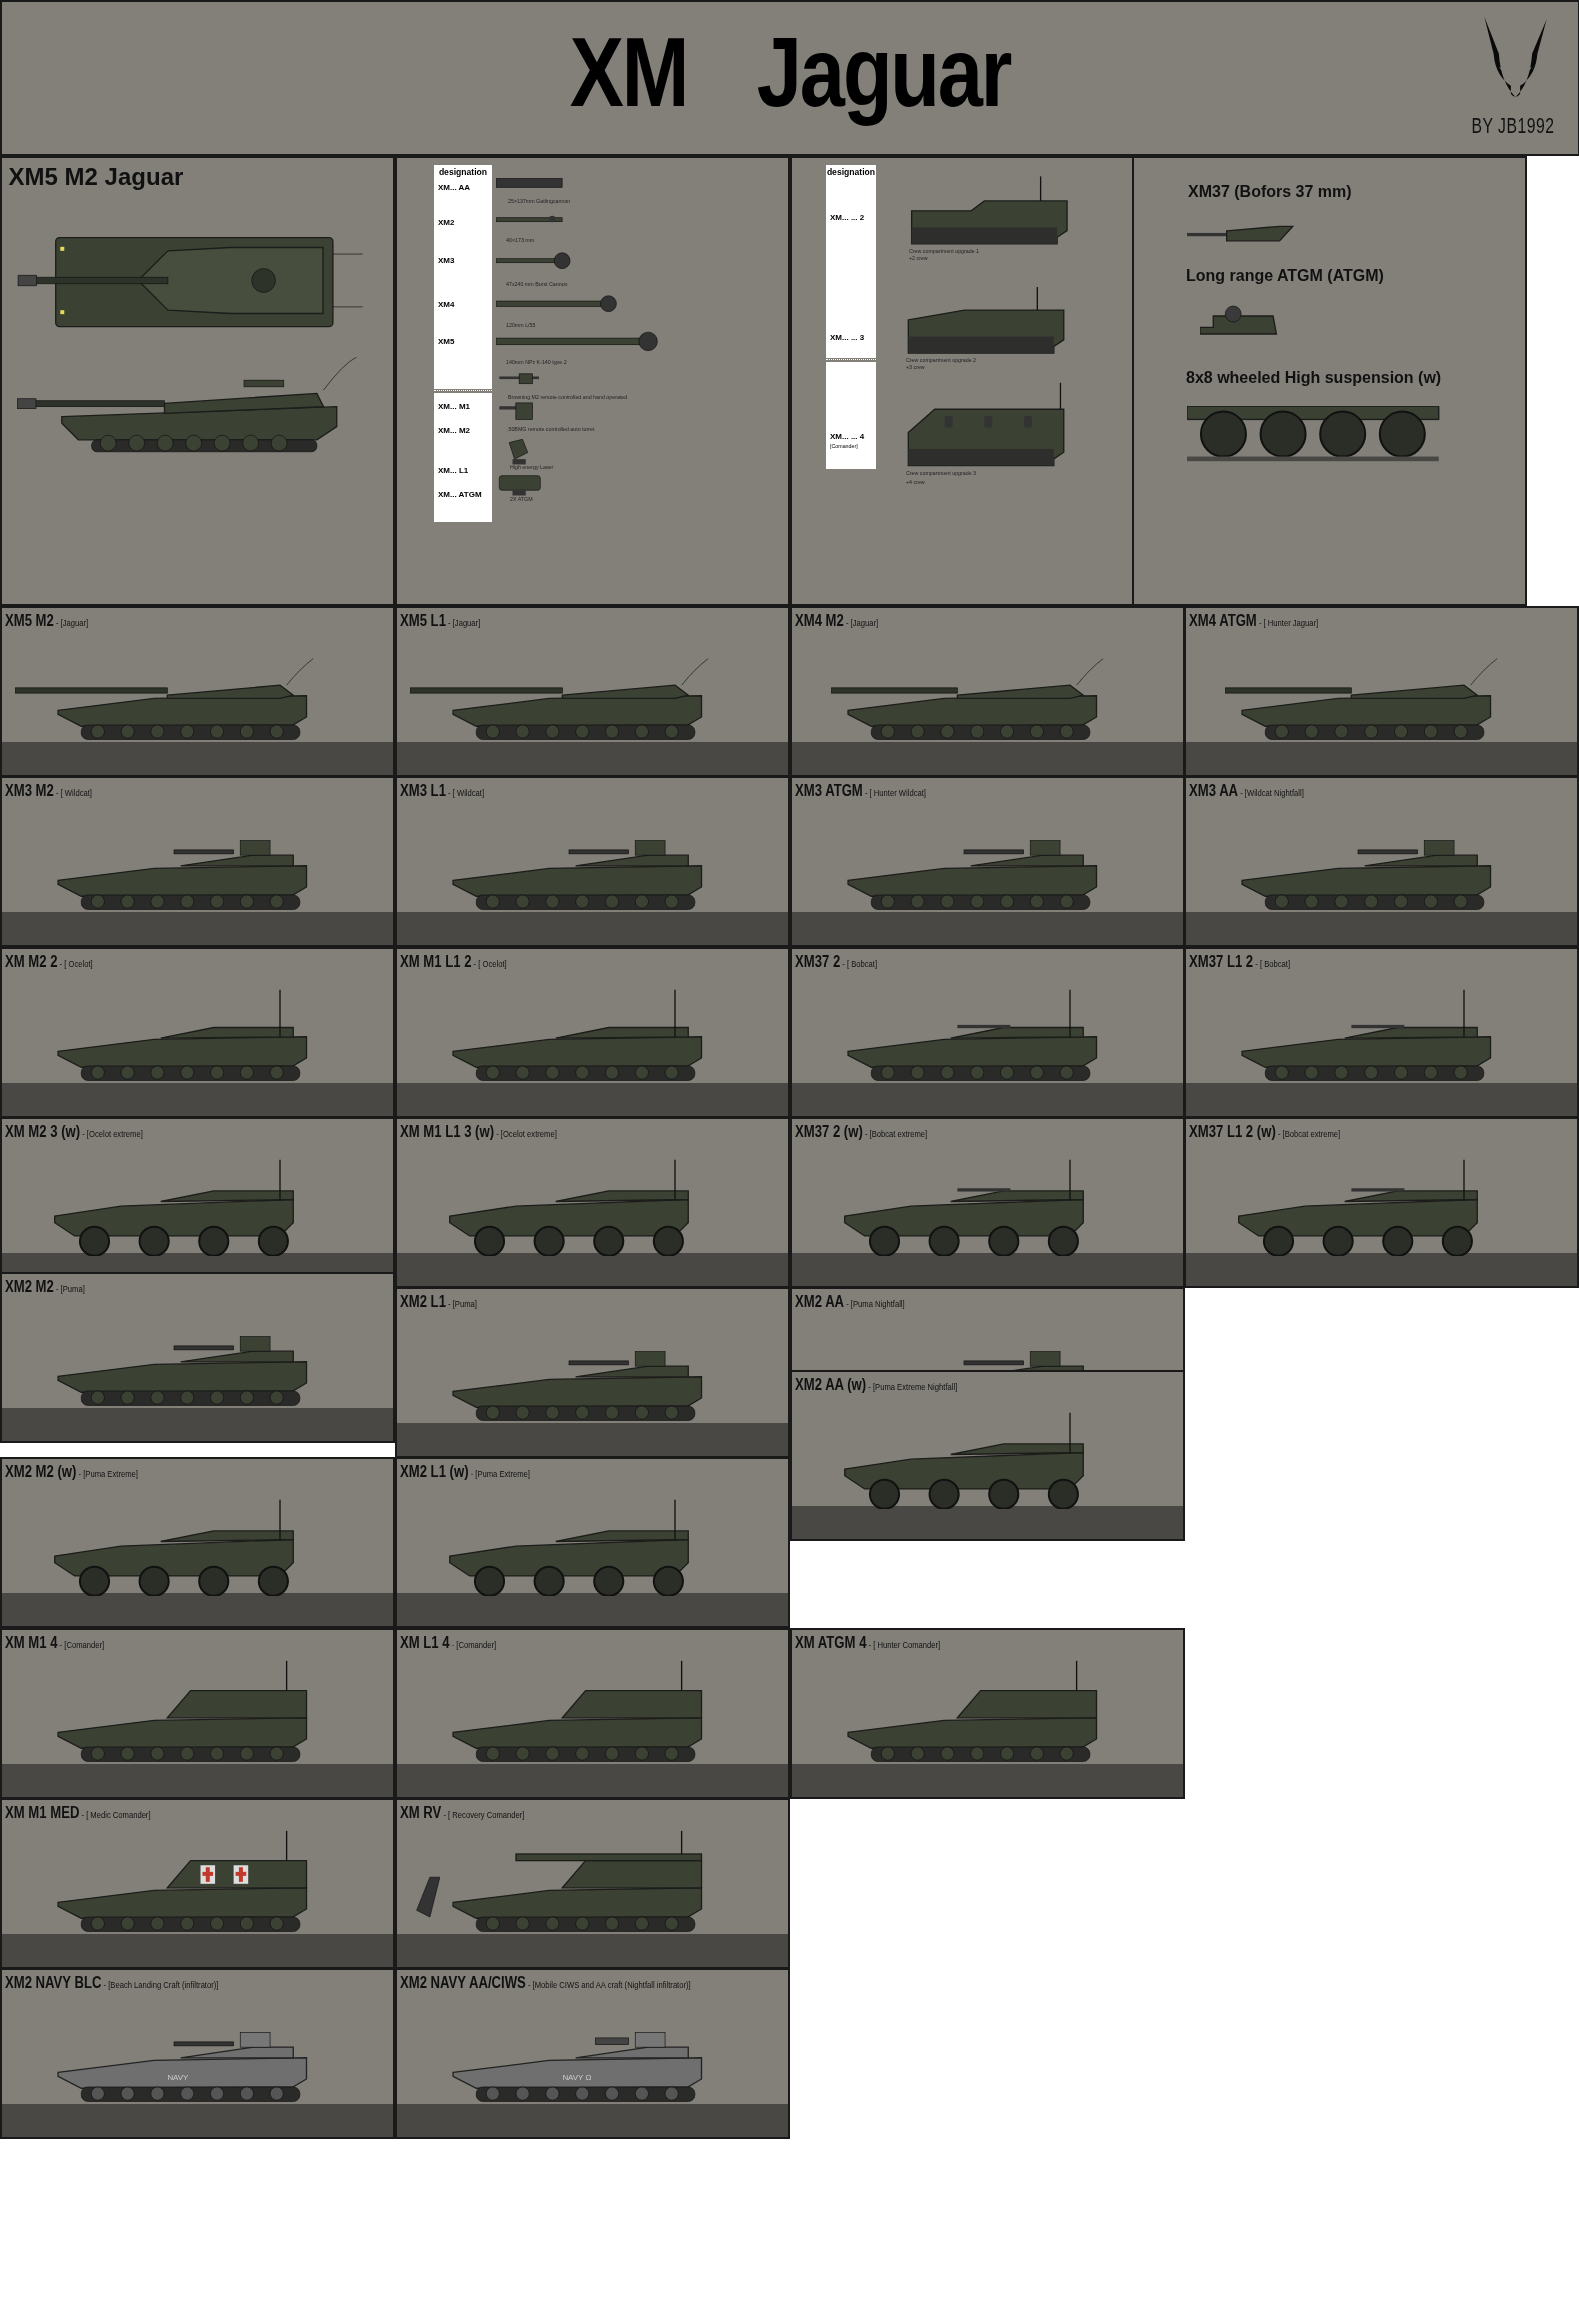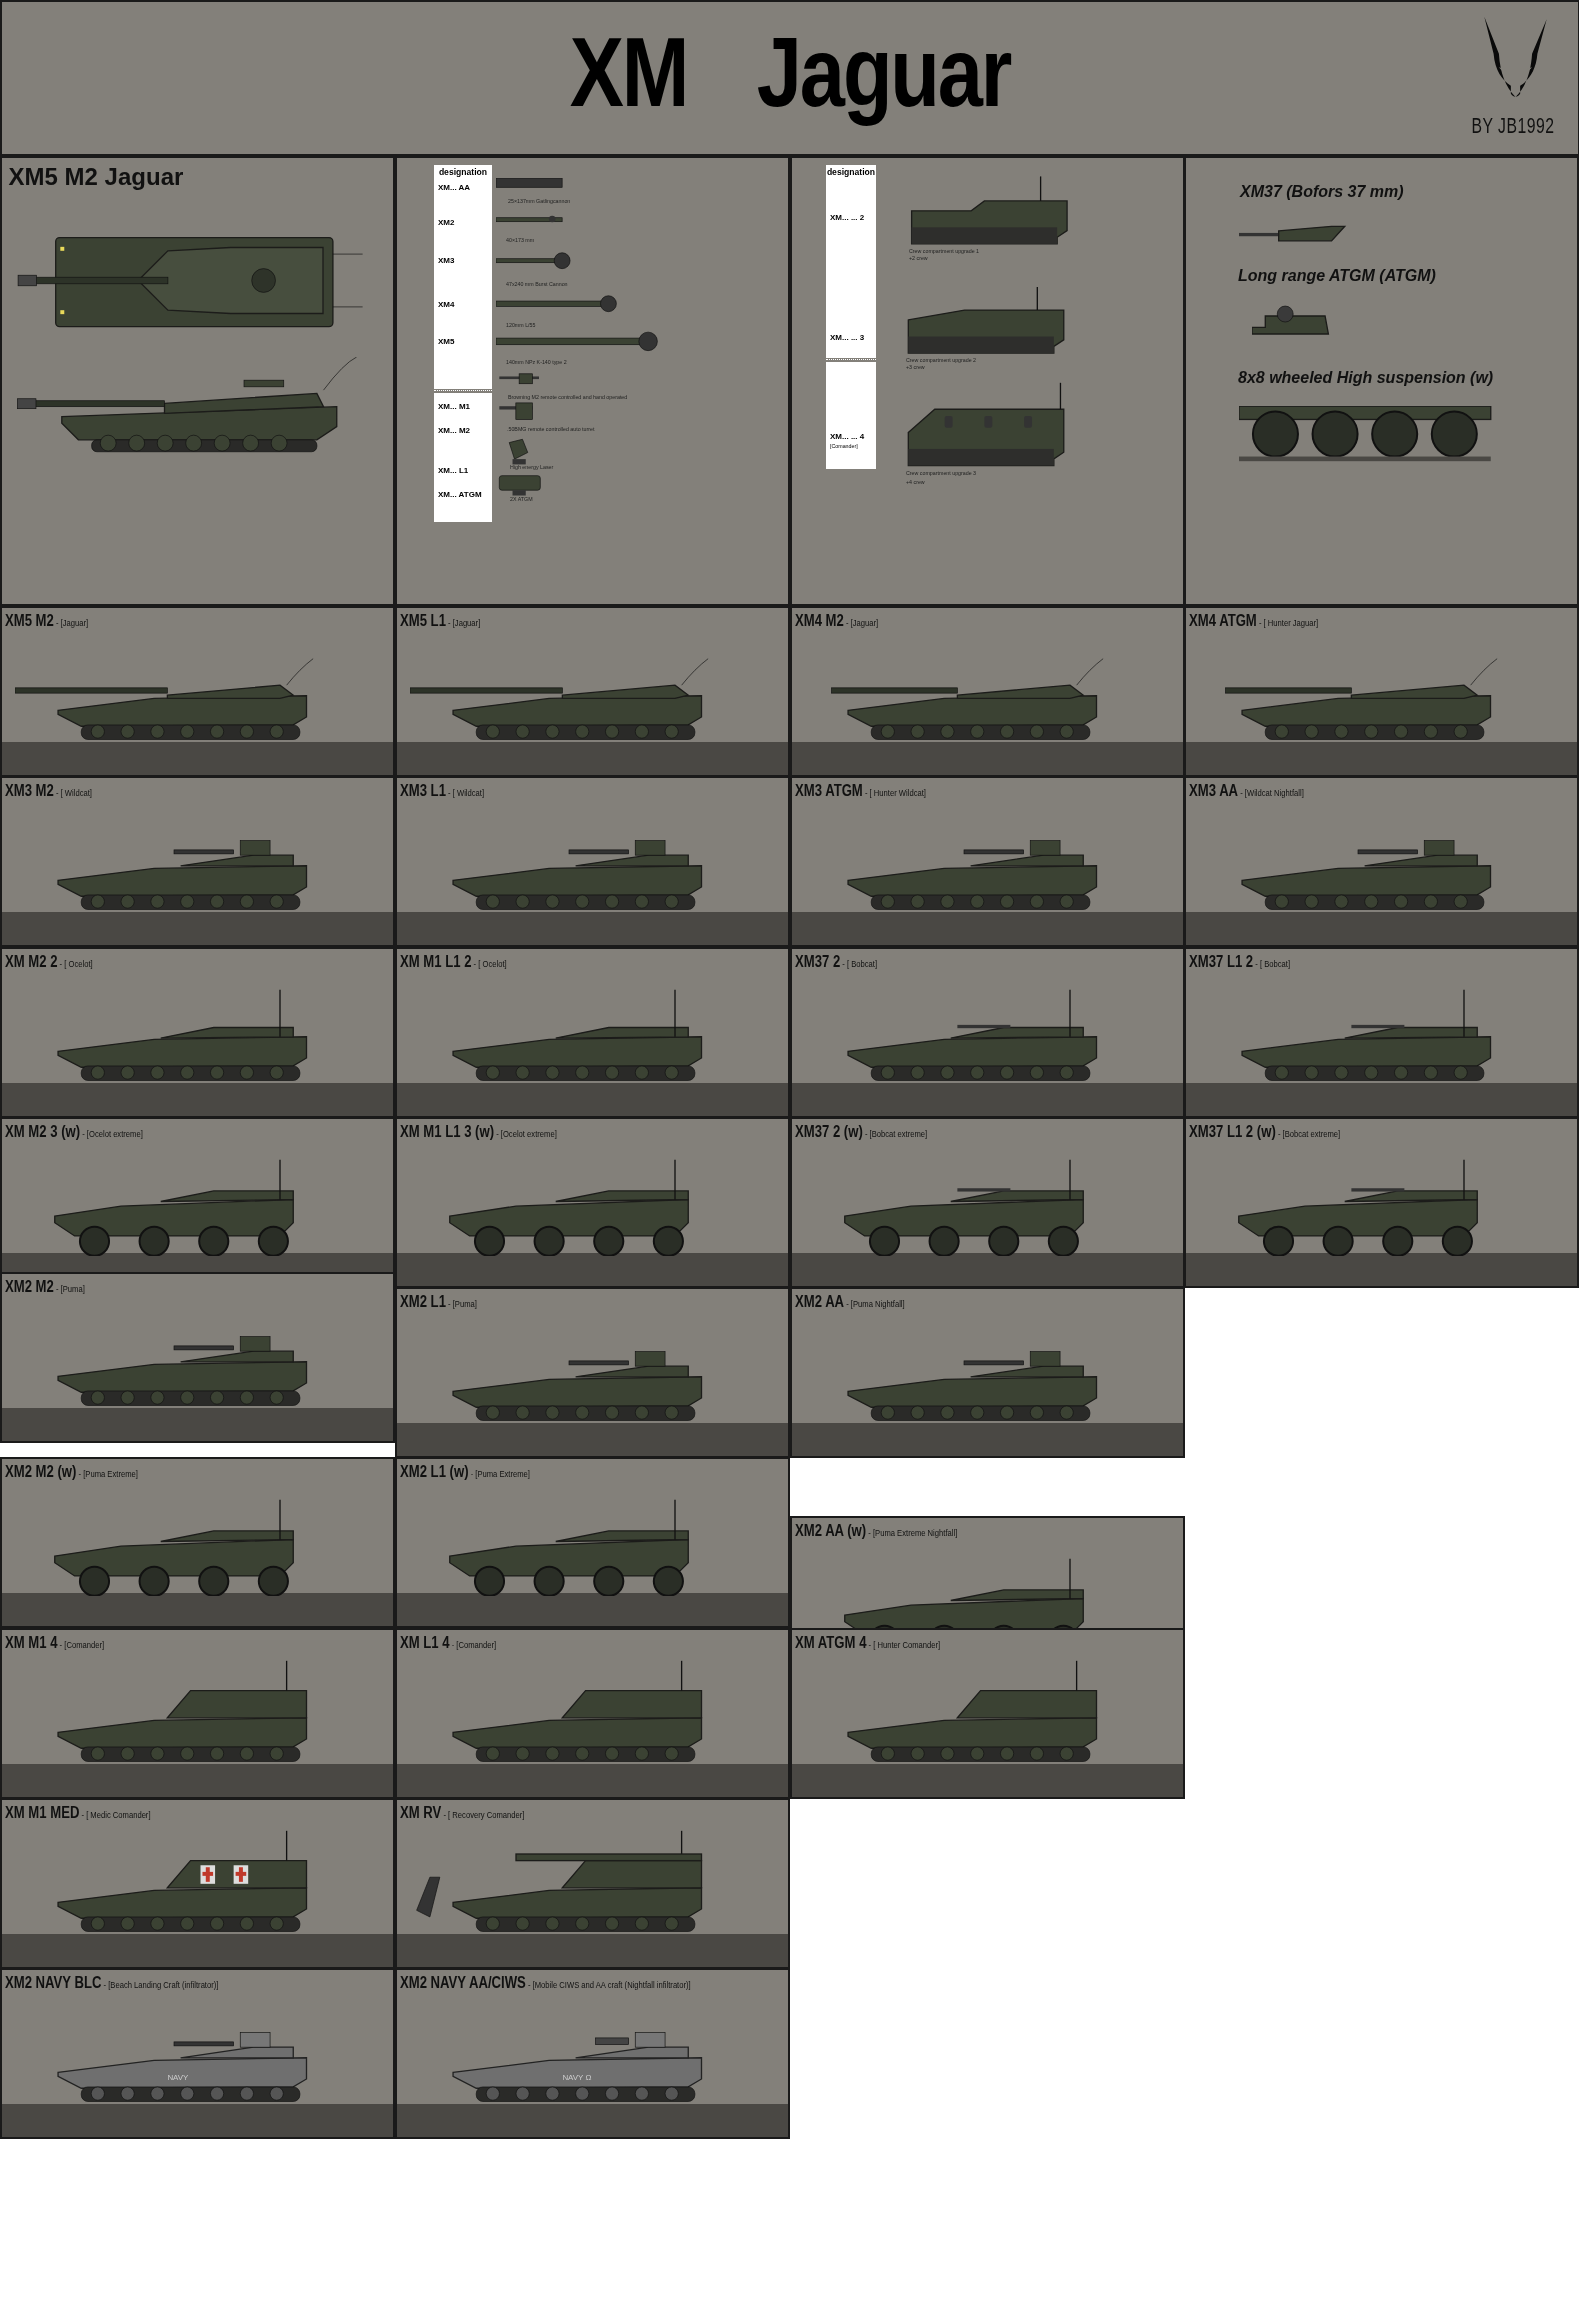--- a/index.html
+++ b/index.html
@@ -4,21 +4,21 @@
 <style>
   html, body { margin: 0; padding: 0; background: #ffffff; }
   body { width: 1580px; height: 2319px; position: relative; overflow: hidden; font-family: "Liberation Sans", sans-serif; }
   .frame { position: absolute; background: #83807a; border: 2px double #1a1a1a; box-sizing: border-box; }
   #header { left: 0; top: 0; width: 1580px; height: 156px; }
   #title { position: absolute; left: 0; width: 100%; top: 13.2px; text-align: center; font-size: 99px; font-weight: bold; color: #000; letter-spacing: -2.6px; transform: scaleX(0.82); word-spacing: 60px; }
   #logo { position: absolute; right: 26.5px; top: 12px; width: 73px; height: 93px; }
   #byline { position: absolute; right: 24px; top: 111px; font-size: 22.5px; color: #111; transform: scaleX(0.7); transform-origin: right; letter-spacing: 0.7px; }
 
   .panel { top: 156px; height: 450px; width: 395px; }
-  .p1 { left: 0; } .p2 { left: 395px; } .p3 { left: 790px; } .p4 { left: 1184px; font-style: italic; }
+  .p1 { left: 0; } .p2 { left: 395px; } .p3 { left: 790px; } .p4 { left: 1132px; }
   .panel-title { position: absolute; left: 6.6px; top: 5.3px; font-size: 24px; font-weight: bold; color: #111; }
 
   .desig { position: absolute; background: #fff; }
   .desig .hdr { font-size: 8.6px; font-weight: bold; text-align: center; padding-top: 2.6px; }
   .desig .lbl { position: absolute; left: 4px; font-size: 8px; font-weight: bold; }
   .desig .sub { position: absolute; left: 4px; font-size: 5.3px; }
   .wcap { position: absolute; font-size: 5.3px; color: #222; }
   .sep { position: absolute; height: 1.3px; border-top: 1.3px dotted #fff; }
 
   .big-lbl { position: absolute; font-size: 16px; font-weight: bold; color: #111; }
@@ -544,21 +544,21 @@
       <svg width="371" height="113" class="veh" style="left: 13.2px; top: 24px;" viewBox="0 0 560 170">
         <polygon points="60,110 160,95 420,85 420,120 400,140 90,140 60,120" class="camo"></polygon>
         <circle cx="120" cy="148" r="22" fill="#2a2e26" stroke="#111" stroke-width="3"></circle>
         <circle cx="210" cy="148" r="22" fill="#2a2e26" stroke="#111" stroke-width="3"></circle>
         <circle cx="300" cy="148" r="22" fill="#2a2e26" stroke="#111" stroke-width="3"></circle>
         <circle cx="390" cy="148" r="22" fill="#2a2e26" stroke="#111" stroke-width="3"></circle>
         <polygon points="220,88 420,85 420,72 300,72" class="camo"></polygon>
         <line x1="400" y1="85" x2="400" y2="25" stroke="#111" stroke-width="2"></line>
       </svg>
     </div>
-    <div class="frame cell" style="left: 790px; top: 1516px; text-decoration: underline;">
+    <div class="frame cell" style="left: 790px; top: 1370px; text-decoration: underline;">
       <div class="ground"></div>
       <div class="name"><span>XM2 AA (w)</span><span class="sub"> - </span><span class="sub">[Puma Extreme Nightfall]</span></div>
       <svg width="371" height="113" class="veh" style="left: 13.2px; top: 24px;" viewBox="0 0 560 170">
         <polygon points="60,110 160,95 420,85 420,120 400,140 90,140 60,120" class="camo"></polygon>
         <circle cx="120" cy="148" r="22" fill="#2a2e26" stroke="#111" stroke-width="3"></circle>
         <circle cx="210" cy="148" r="22" fill="#2a2e26" stroke="#111" stroke-width="3"></circle>
         <circle cx="300" cy="148" r="22" fill="#2a2e26" stroke="#111" stroke-width="3"></circle>
         <circle cx="390" cy="148" r="22" fill="#2a2e26" stroke="#111" stroke-width="3"></circle>
         <polygon points="220,88 420,85 420,72 300,72" class="camo"></polygon>
         <line x1="400" y1="85" x2="400" y2="25" stroke="#111" stroke-width="2"></line>

